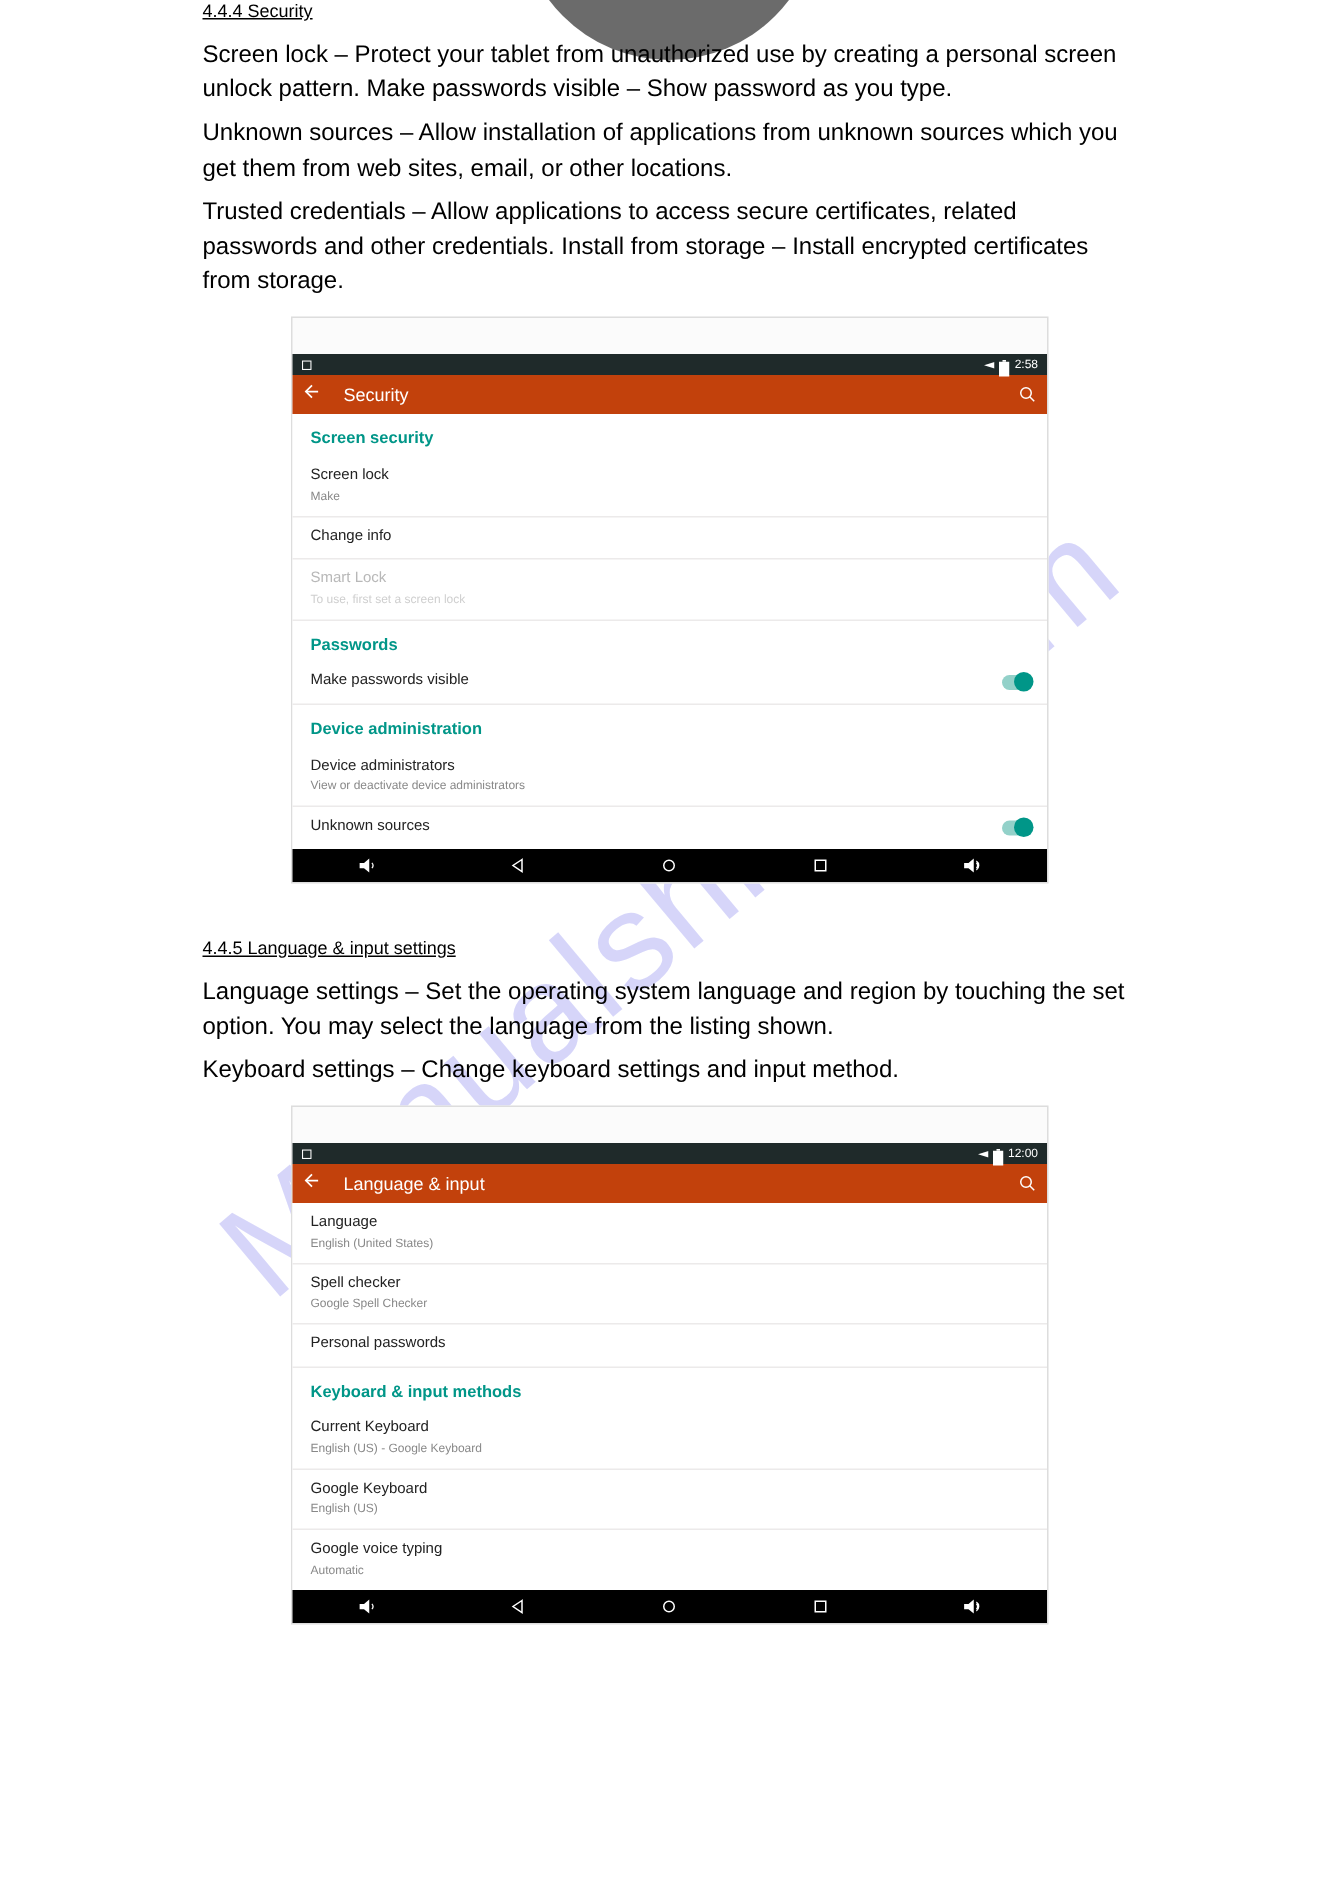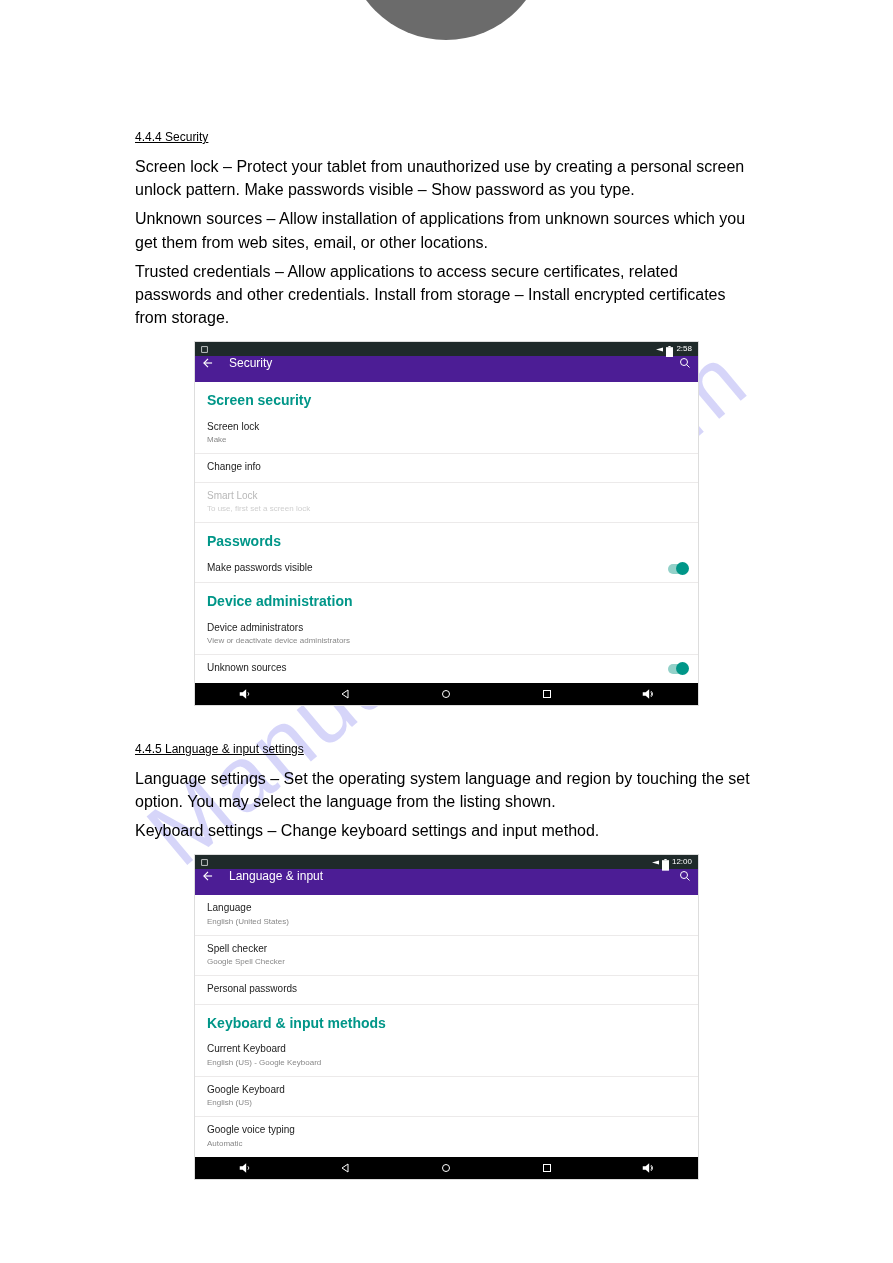--- a/index.html
+++ b/index.html
@@ -29,54 +29,55 @@
     font-size: 92px;
     color: #8b8af0;
     opacity: 0.35;
     font-weight: 500;
     letter-spacing: 2px;
     white-space: nowrap;
     z-index: 0;
     pointer-events: none;
     user-select: none;
   }
-  .section-title { font-size: 12px; text-decoration: underline; margin-top: 130px; margin-bottom: 10px; }
+  .section-title { font-size: 12px; text-decoration: underline; margin-bottom: 10px; }
   .body-text { font-size: 16px; margin-bottom: 6px; line-height: 1.45; }
   .screenshot {
     width: 505px;
     margin: 12px auto 0;
     background: #fbfbfb;
     border: 1px solid #ddd;
   }
   .status-bar {
     height: 14px;
     background: #1f2a2a;
     color: #fff;
     font-size: 8px;
     display: flex;
     justify-content: space-between;
     align-items: center;
     padding: 0 6px;
+    margin-top: 24px;
   }
   .status-left { display: flex; gap: 4px; align-items: center; }
   .status-right { display: flex; gap: 3px; align-items: center; }
   .tiny-icon { width: 7px; height: 7px; display: inline-block; }
   .app-bar {
     height: 26px;
-    background: #4c1d95;
+    background: #c2410c;
     color: #fff;
     display: flex;
-    align-items: flex-start;
+    align-items: center;
     padding: 0 6px;
     gap: 14px;
   }
   .app-title { font-size: 12px; font-weight: 500; flex: 1; }
   .search-btn { width: 14px; height: 14px; display: flex; align-items: center; justify-content: center; }
   .setting-list { background: #fff; }
-  .category { color: #009688; font-size: 14px; font-weight: 600; padding: 10px 12px 4px; }
+  .category { color: #009688; font-size: 11px; font-weight: 600; padding: 10px 12px 4px; }
   .item { padding: 7px 12px 8px; border-bottom: 1px solid #eceaea; position: relative; }
   .item .title { font-size: 10px; color: #222; }
   .item .sub { font-size: 8px; color: #888; margin-top: 2px; }
   .item.disabled .title { color: #b8b8b8; }
   .item.disabled .sub { color: #cfcfcf; }
   .toggle {
     position: absolute; right: 12px; top: 50%;
     transform: translateY(-50%);
     width: 18px; height: 10px;
     background: #93d1c9;

